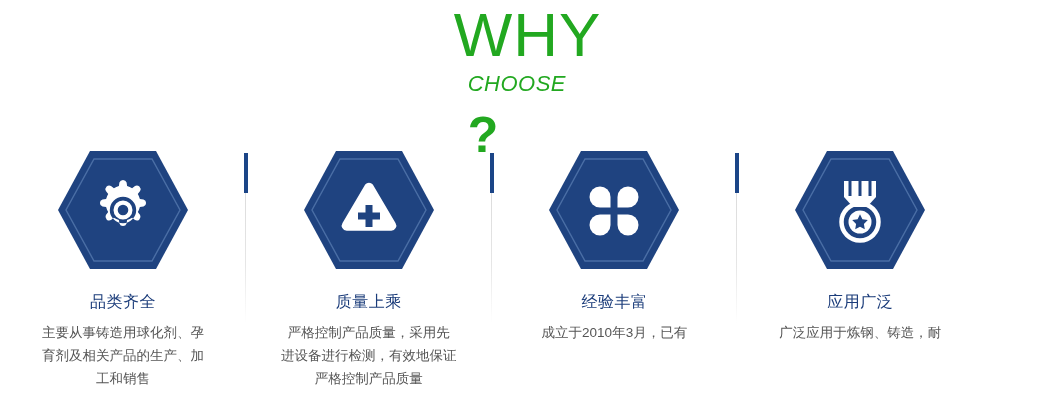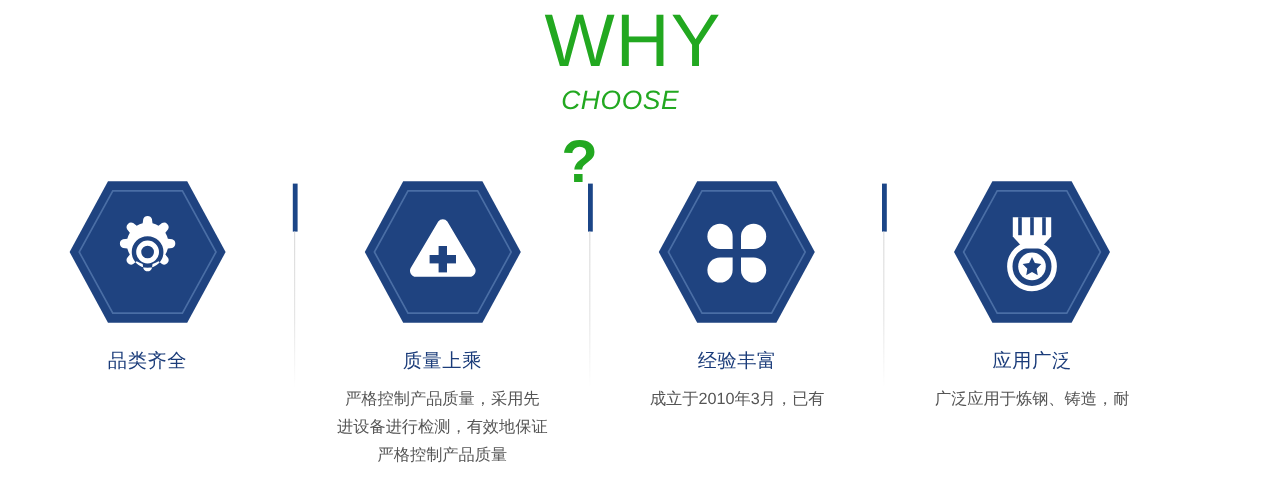--- a/index.html
+++ b/index.html
@@ -149,20 +149,25 @@
       <svg width="132" height="120" viewBox="0 0 132 120">
         <polygon points="33,1 99,1 131,60 99,119 33,119 1,60" fill="#1f4380"></polygon>
         <polygon points="37,9 95,9 123,60 95,111 37,111 9,60" fill="none" stroke="#4a6ea5" stroke-width="1.4"></polygon>
         <g transform="translate(66,60)">
           <path fill="#ffffff" d="M-3.6,-27.5 a3.8,3.8 0 0 1 7.2,0 l0.5,3.6 a20,20 0 0 1 5.0,2.1 l2.9,-2.3 a3.8,3.8 0 0 1 5.1,5.1 l-2.3,2.9 a20,20 0 0 1 2.1,5.0 l3.6,0.5 a3.8,3.8 0 0 1 0,7.2 l-3.6,0.5 a20,20 0 0 1 -2.1,5.0 l2.3,2.9 a3.8,3.8 0 0 1 -5.1,5.1 l-2.9,-2.3 a20,20 0 0 1 -5.0,2.1 l-0.5,3.6 a3.8,3.8 0 0 1 -7.2,0 l-0.5,-3.6 a20,20 0 0 1 -5.0,-2.1 l-2.9,2.3 a3.8,3.8 0 0 1 -5.1,-5.1 l2.3,-2.9 a20,20 0 0 1 -2.1,-5.0 l-3.6,-0.5 a3.8,3.8 0 0 1 0,-7.2 l3.6,-0.5 a20,20 0 0 1 2.1,-5.0 l-2.3,-2.9 a3.8,3.8 0 0 1 5.1,-5.1 l2.9,2.3 a20,20 0 0 1 5.0,-2.1 Z M0,-13.2 a13.2,13.2 0 1 0 0,26.4 a13.2,13.2 0 1 0 0,-26.4 Z"></path>
           <circle cx="0" cy="0" r="7.4" fill="none" stroke="#ffffff" stroke-width="4.2"></circle>
         </g>
       </svg>
     </div>
     <div class="card-title">品类齐全</div>
+    <div class="card-desc">
+      <div>主要从事铸造用球化剂、孕</div>
+      <div>育剂及相关产品的生产、加</div>
+      <div>工和销售</div>
+    </div>
     <div class="divider">
       <div class="seg-blue"></div>
       <div class="seg-gray"></div>
     </div>
   </div>
 
   <div class="col">
     <div class="hexwrap">
       <svg width="132" height="120" viewBox="0 0 132 120">
         <polygon points="33,1 99,1 131,60 99,119 33,119 1,60" fill="#1f4380"></polygon>

